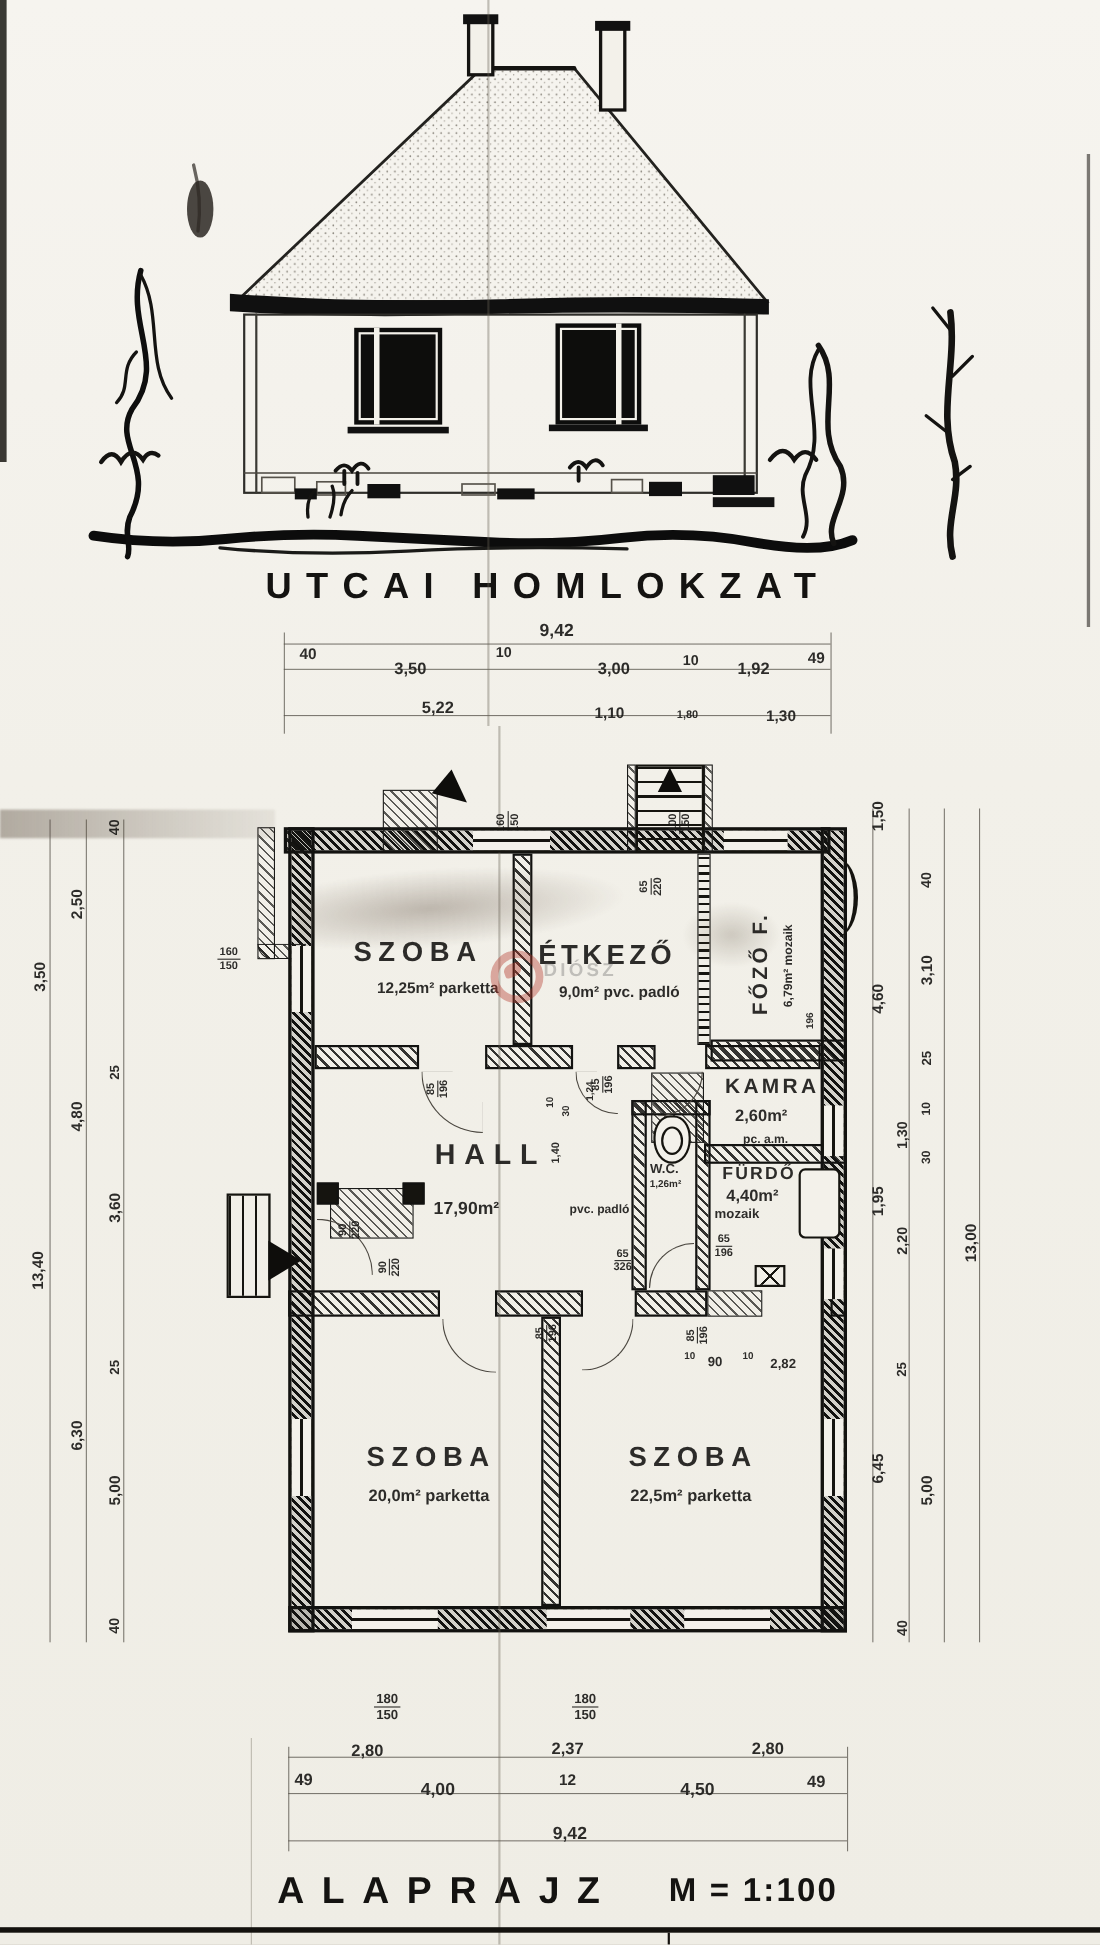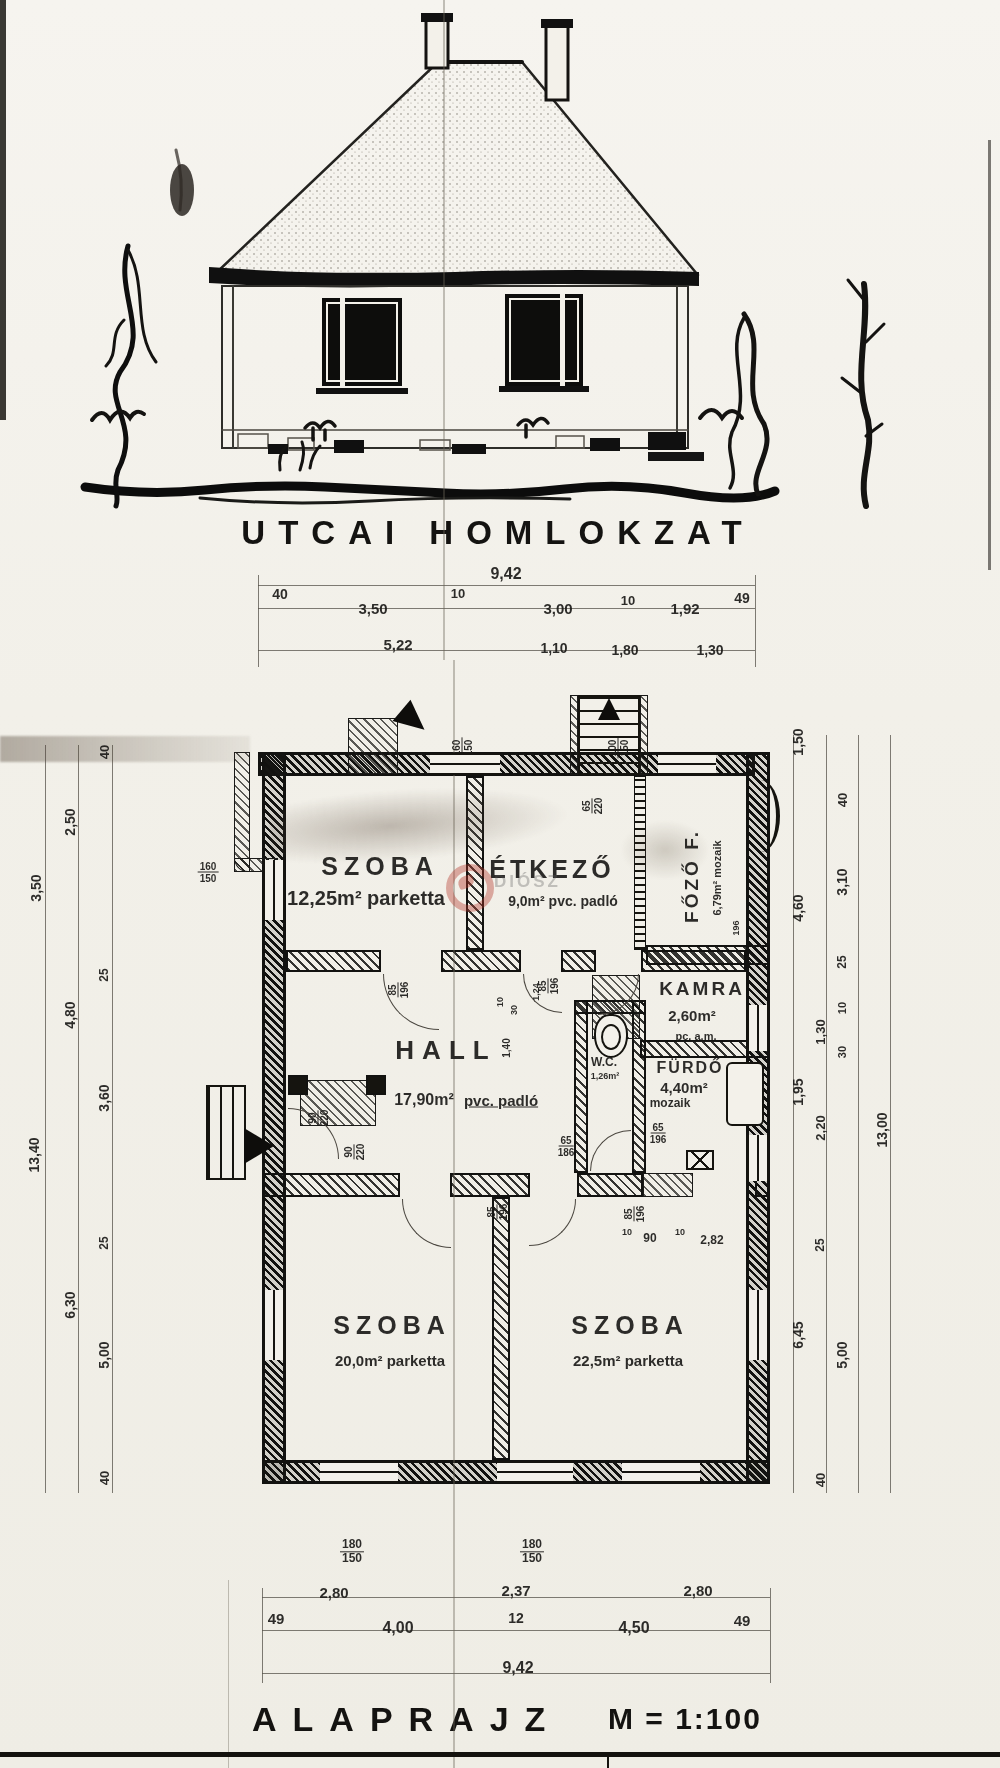--- a/index.html
+++ b/index.html
@@ -213,21 +213,21 @@
       <span class="lbl" style="left: 506px; top: 574px; font-size: 16px; transform: translate(-50%, -50%);">9,42</span>
       <span class="lbl" style="left: 280px; top: 594px; font-size: 14px; transform: translate(-50%, -50%);">40</span>
       <span class="lbl" style="left: 373px; top: 608px; font-size: 15px; transform: translate(-50%, -50%);">3,50</span>
       <span class="lbl" style="left: 458px; top: 593px; font-size: 13px; transform: translate(-50%, -50%);">10</span>
       <span class="lbl" style="left: 558px; top: 608px; font-size: 15px; transform: translate(-50%, -50%);">3,00</span>
       <span class="lbl" style="left: 628px; top: 600px; font-size: 13px; transform: translate(-50%, -50%);">10</span>
       <span class="lbl" style="left: 685px; top: 608px; font-size: 15px; transform: translate(-50%, -50%);">1,92</span>
       <span class="lbl" style="left: 742px; top: 598px; font-size: 14px; transform: translate(-50%, -50%);">49</span>
       <span class="lbl" style="left: 398px; top: 644px; font-size: 15px; transform: translate(-50%, -50%);">5,22</span>
       <span class="lbl" style="left: 554px; top: 648px; font-size: 14px; transform: translate(-50%, -50%);">1,10</span>
-      <span class="lbl" style="left: 625px; top: 650px; font-size: 14px; transform: translate(-50%, -50%);">1,80</span>
+      <span class="lbl" style="left: 625px; top: 650px; font-size: 10px; transform: translate(-50%, -50%);">1,80</span>
       <span class="lbl" style="left: 710px; top: 650px; font-size: 14px; transform: translate(-50%, -50%);">1,30</span>
       <span class="lbl frac" style="left: 352px; top: 1552px; font-size: 12px; transform: translate(-50%, -50%);">
         <i>180</i>
         <i>150</i>
       </span>
       <span class="lbl frac" style="left: 532px; top: 1552px; font-size: 12px; transform: translate(-50%, -50%);">
         <i>180</i>
         <i>150</i>
       </span>
       <span class="lbl" style="left: 334px; top: 1592px; font-size: 15px; transform: translate(-50%, -50%);">2,80</span>
@@ -259,31 +259,31 @@
       <span class="lbl" style="left: 820px; top: 1032px; font-size: 13px; transform: translate(-50%, -50%) rotate(-90deg);">1,30</span>
       <span class="lbl" style="left: 842px; top: 1052px; font-size: 11px; transform: translate(-50%, -50%) rotate(-90deg);">30</span>
       <span class="lbl" style="left: 798px; top: 1092px; font-size: 14px; transform: translate(-50%, -50%) rotate(-90deg);">1,95</span>
       <span class="lbl" style="left: 820px; top: 1128px; font-size: 13px; transform: translate(-50%, -50%) rotate(-90deg);">2,20</span>
       <span class="lbl" style="left: 882px; top: 1130px; font-size: 14px; transform: translate(-50%, -50%) rotate(-90deg);">13,00</span>
       <span class="lbl" style="left: 820px; top: 1245px; font-size: 12px; transform: translate(-50%, -50%) rotate(-90deg);">25</span>
       <span class="lbl" style="left: 798px; top: 1335px; font-size: 14px; transform: translate(-50%, -50%) rotate(-90deg);">6,45</span>
       <span class="lbl" style="left: 842px; top: 1355px; font-size: 14px; transform: translate(-50%, -50%) rotate(-90deg);">5,00</span>
       <span class="lbl" style="left: 820px; top: 1480px; font-size: 13px; transform: translate(-50%, -50%) rotate(-90deg);">40</span>
       <span class="lbl" style="left: 380px; top: 866px; font-size: 25px; letter-spacing: 6px; transform: translate(-50%, -50%);">SZOBA</span>
-      <span class="lbl" style="left: 366px; top: 898px; font-size: 20px; transform: translate(-50%, -50%);">12,25m² parketta</span>
+      <span class="lbl" style="left: 398px; top: 898px; font-size: 14px; transform: translate(-50%, -50%);">12,25m² parketta</span>
       <span class="lbl" style="left: 552px; top: 869px; font-size: 25px; letter-spacing: 4px; transform: translate(-50%, -50%);">ÉTKEZŐ</span>
       <span class="lbl" style="left: 563px; top: 901px; font-size: 14px; transform: translate(-50%, -50%);">9,0m² pvc. padló</span>
       <span class="lbl" style="left: 692px; top: 876px; font-size: 19px; letter-spacing: 3px; transform: translate(-50%, -50%) rotate(-90deg);">FŐZŐ F.</span>
       <span class="lbl" style="left: 717px; top: 878px; font-size: 11px; transform: translate(-50%, -50%) rotate(-90deg);">6,79m² mozaik</span>
       <span class="lbl" style="left: 702px; top: 989px; font-size: 19px; letter-spacing: 3px; transform: translate(-50%, -50%);">KAMRA</span>
       <span class="lbl" style="left: 692px; top: 1015px; font-size: 15px; transform: translate(-50%, -50%);">2,60m²</span>
       <span class="lbl" style="left: 696px; top: 1036px; font-size: 11px; transform: translate(-50%, -50%); text-decoration: underline;">pc. a.m.</span>
       <span class="lbl" style="left: 446px; top: 1050px; font-size: 26px; letter-spacing: 8px; transform: translate(-50%, -50%);">HALL</span>
       <span class="lbl" style="left: 424px; top: 1100px; font-size: 16px; transform: translate(-50%, -50%);">17,90m²</span>
-      <span class="lbl" style="left: 501px; top: 1100px; font-size: 15px; transform: translate(-50%, -50%); text-decoration: underline;">pvc. padló</span>
+      <span class="lbl" style="left: 545px; top: 1100px; font-size: 11px; transform: translate(-50%, -50%);">pvc. padló</span>
       <span class="lbl" style="left: 604px; top: 1062px; font-size: 12px; transform: translate(-50%, -50%);">W.C.</span>
       <span class="lbl" style="left: 605px; top: 1076px; font-size: 9px; transform: translate(-50%, -50%);">1,26m²</span>
       <span class="lbl" style="left: 690px; top: 1068px; font-size: 16px; letter-spacing: 2px; transform: translate(-50%, -50%);">FÜRDŐ</span>
       <span class="lbl" style="left: 684px; top: 1087px; font-size: 15px; transform: translate(-50%, -50%);">4,40m²</span>
       <span class="lbl" style="left: 670px; top: 1103px; font-size: 12px; transform: translate(-50%, -50%);">mozaik</span>
       <span class="lbl" style="left: 392px; top: 1325px; font-size: 25px; letter-spacing: 6px; transform: translate(-50%, -50%);">SZOBA</span>
       <span class="lbl" style="left: 390px; top: 1360px; font-size: 15px; transform: translate(-50%, -50%);">20,0m² parketta</span>
       <span class="lbl" style="left: 630px; top: 1325px; font-size: 25px; letter-spacing: 6px; transform: translate(-50%, -50%);">SZOBA</span>
       <span class="lbl" style="left: 628px; top: 1360px; font-size: 15px; transform: translate(-50%, -50%);">22,5m² parketta</span>
       <span class="lbl frac" style="left: 462px; top: 748px; font-size: 10px; transform: translate(-50%, -50%) rotate(-90deg);">
@@ -318,21 +318,21 @@
       <span class="lbl frac" style="left: 318px; top: 1118px; font-size: 10px; transform: translate(-50%, -50%) rotate(-90deg);">
         <i>90</i>
         <i>220</i>
       </span>
       <span class="lbl frac" style="left: 354px; top: 1152px; font-size: 10px; transform: translate(-50%, -50%) rotate(-90deg);">
         <i>90</i>
         <i>220</i>
       </span>
       <span class="lbl frac" style="left: 566px; top: 1146px; font-size: 10px; transform: translate(-50%, -50%);">
         <i>65</i>
-        <i>186</i>
+        <i>326</i>
       </span>
       <span class="lbl frac" style="left: 658px; top: 1133px; font-size: 10px; transform: translate(-50%, -50%);">
         <i>65</i>
         <i>196</i>
       </span>
       <span class="lbl frac" style="left: 497px; top: 1212px; font-size: 10px; transform: translate(-50%, -50%) rotate(-90deg);">
         <i>85</i>
         <i>196</i>
       </span>
       <span class="lbl frac" style="left: 634px; top: 1214px; font-size: 10px; transform: translate(-50%, -50%) rotate(-90deg);">

